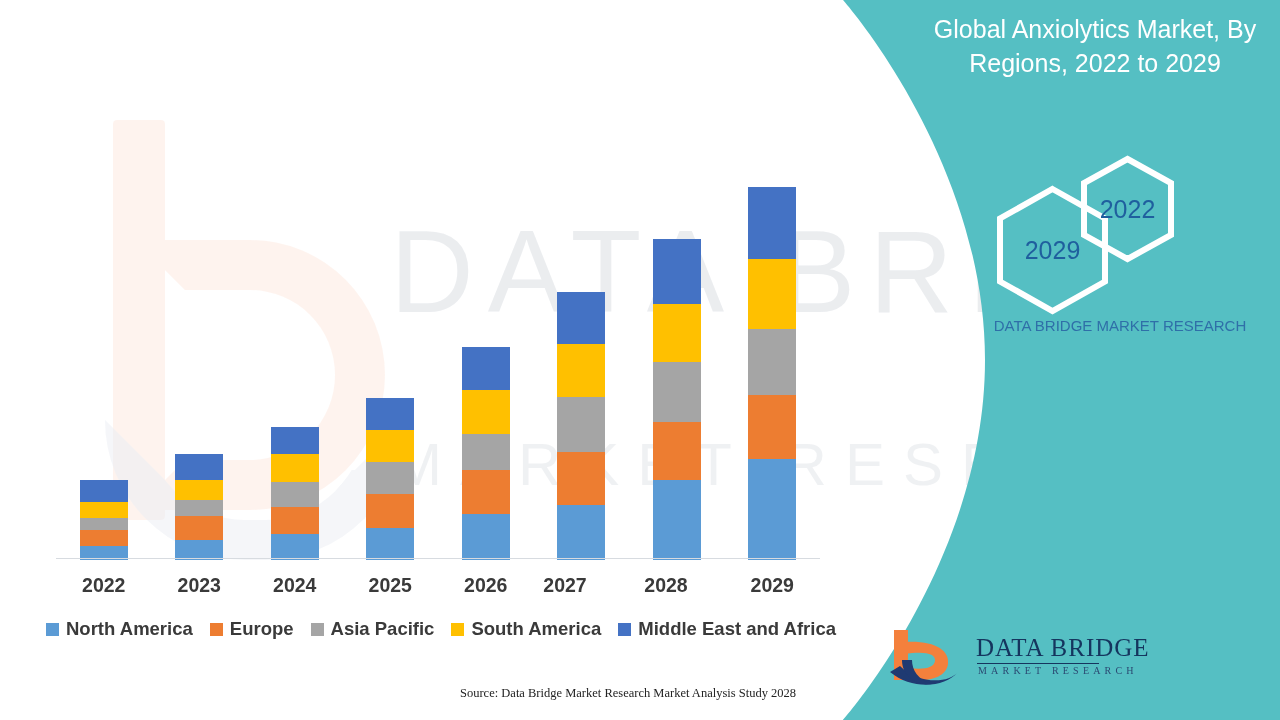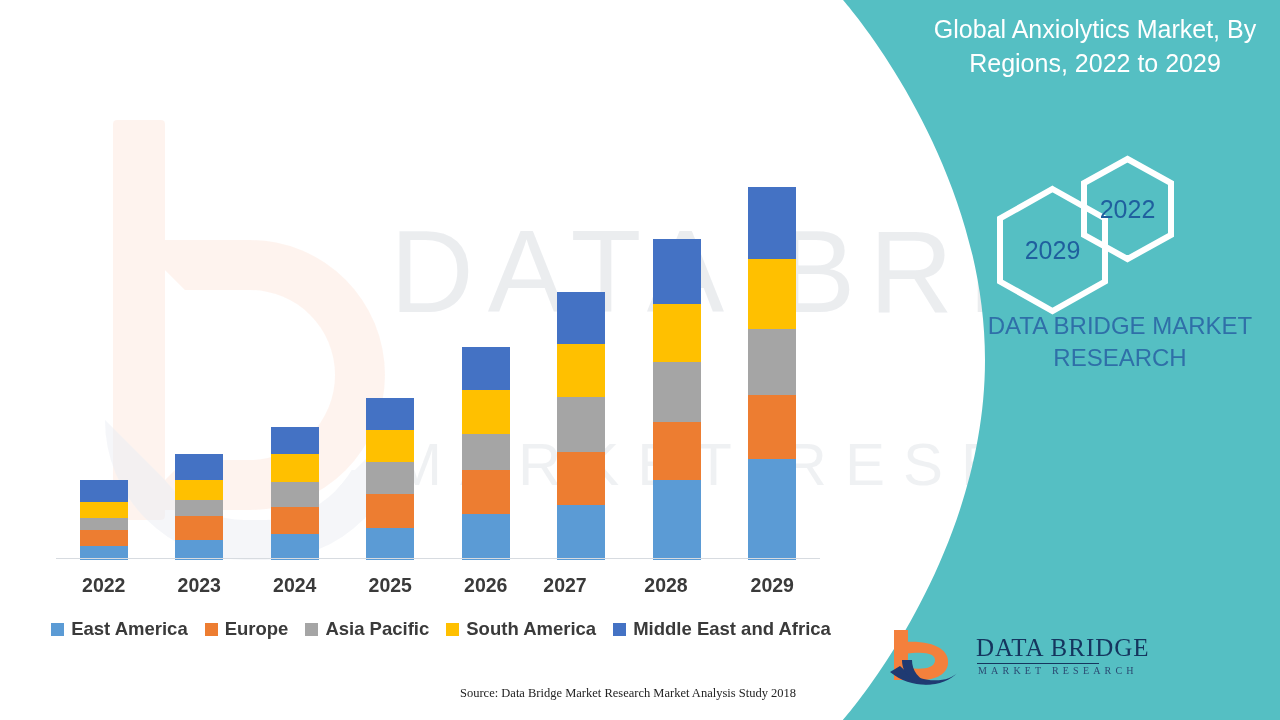--- a/index.html
+++ b/index.html
@@ -107,21 +107,21 @@
   .hex-label {
     position: relative; z-index: 2;
     color: #1f5f9e; font-size: 25px; font-weight: 400;
   }
   .hex-2022 { left: 1080px; top: 155px; width: 95px; height: 108px; }
   .hex-2029 { left: 995px; top: 185px; width: 115px; height: 130px; }
 
   .brand-text {
     position: absolute; left: 960px; top: 310px; width: 320px;
     text-align: center; color: #2f6fa8;
-    font-size: 24px; line-height: 32px; font-weight: 400;
+    font-size: 15px; line-height: 32px; font-weight: 400;
   }
 
   
   .logo { position: absolute; left: 888px; top: 628px; width: 215px; height: 62px; }
   .logo-mark { position: absolute; left: 0; top: 0; width: 78px; height: 62px; }
   .logo-word {
     position: absolute; left: 88px; top: 6px;
     color: #15355e; font-family: "Liberation Serif", serif;
     font-size: 25px; letter-spacing: 1px; white-space: nowrap;
   }
@@ -215,41 +215,41 @@
       <div class="xlabel" style="left: 286.25px;">2025</div>
       <div class="xlabel" style="left: 381.75px;">2026</div>
       <div class="xlabel" style="left: 461px;">2027</div>
       <div class="xlabel" style="left: 562px;">2028</div>
       <div class="xlabel" style="left: 668.25px;">2029</div>
     </div>
 
   <div class="legend" id="legend">
       <div class="legend-item">
         <span class="legend-swatch" style="background: rgb(91, 155, 213);"></span>
-        <span class="legend-label">East America</span>
+        <span class="legend-label">North America</span>
       </div>
       <div class="legend-item">
         <span class="legend-swatch" style="background: rgb(237, 125, 49);"></span>
         <span class="legend-label">Europe</span>
       </div>
       <div class="legend-item">
         <span class="legend-swatch" style="background: rgb(165, 165, 165);"></span>
         <span class="legend-label">Asia Pacific</span>
       </div>
       <div class="legend-item">
         <span class="legend-swatch" style="background: rgb(255, 192, 0);"></span>
         <span class="legend-label">South America</span>
       </div>
       <div class="legend-item">
         <span class="legend-swatch" style="background: rgb(68, 114, 196);"></span>
         <span class="legend-label">Middle East and Africa</span>
       </div>
     </div>
 
-  <div class="footer-source">Source: Data Bridge Market Research Market Analysis Study 2018</div>
+  <div class="footer-source">Source: Data Bridge Market Research Market Analysis Study 2028</div>
 
   <div class="teal-panel">
     <svg width="1280" height="720" viewBox="0 0 1280 720">
       <path d="M 843 0 L 1280 0 L 1280 720 L 843 720 C 843 720 985 560 985 360 C 985 160 843 0 843 0 Z" fill="#55bfc3"></path>
     </svg>
   </div>
 
   <div class="panel-title">Global Anxiolytics Market, By Regions, 2022 to 2029</div>
 
   <div class="hex hex-2029">

